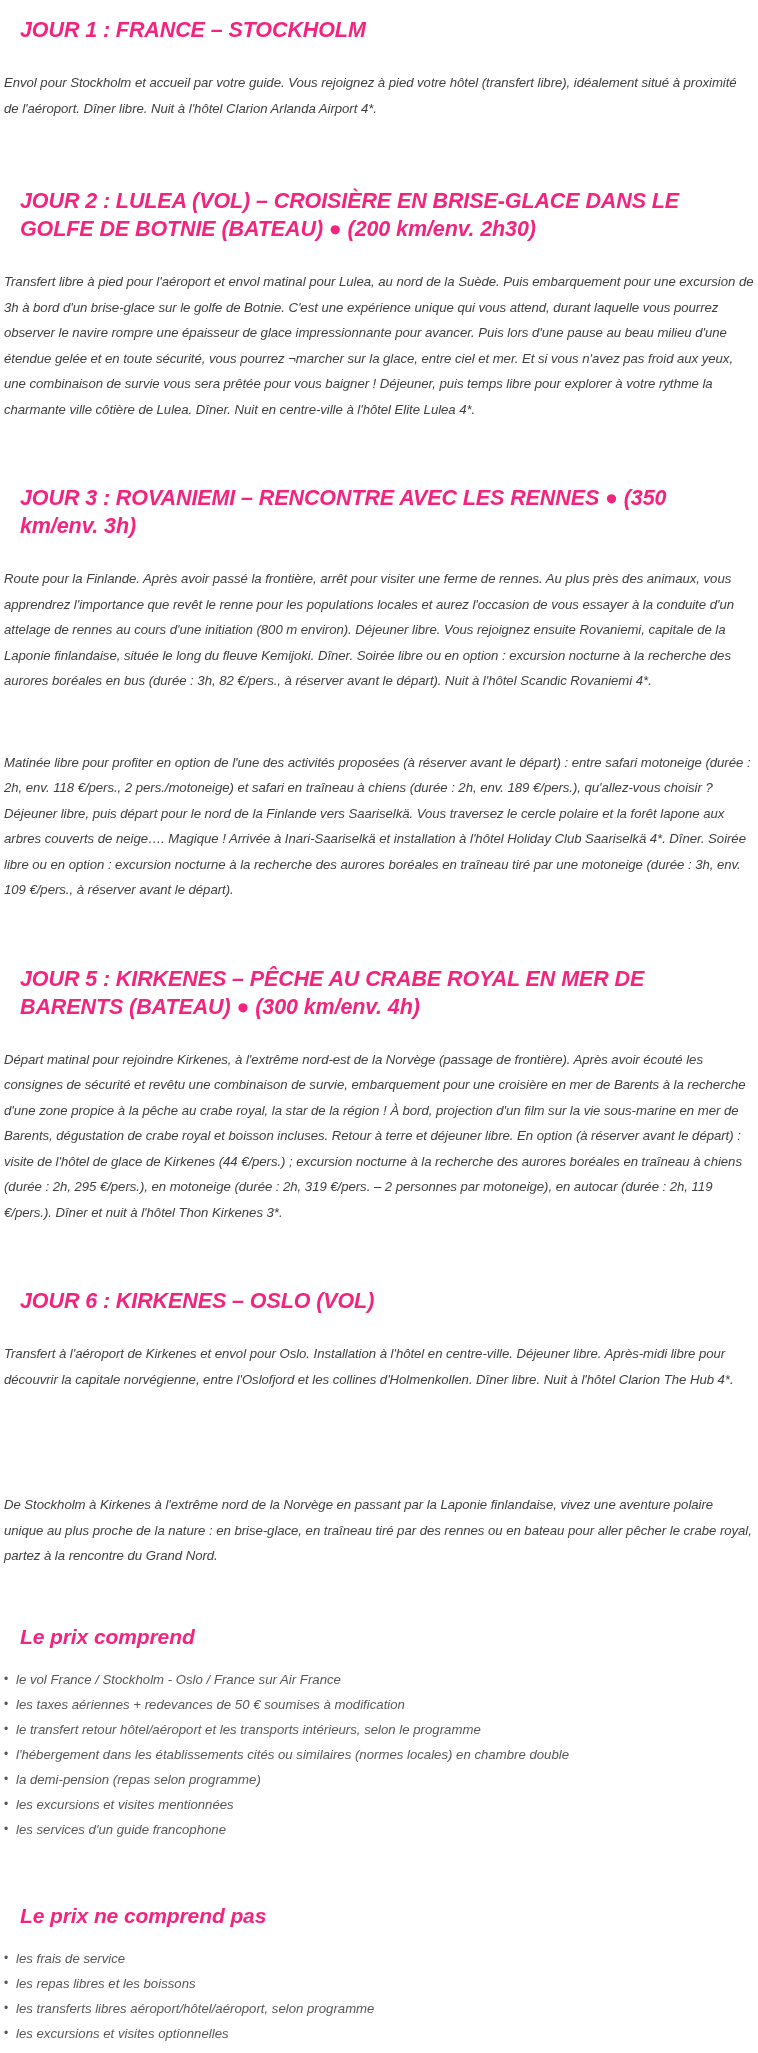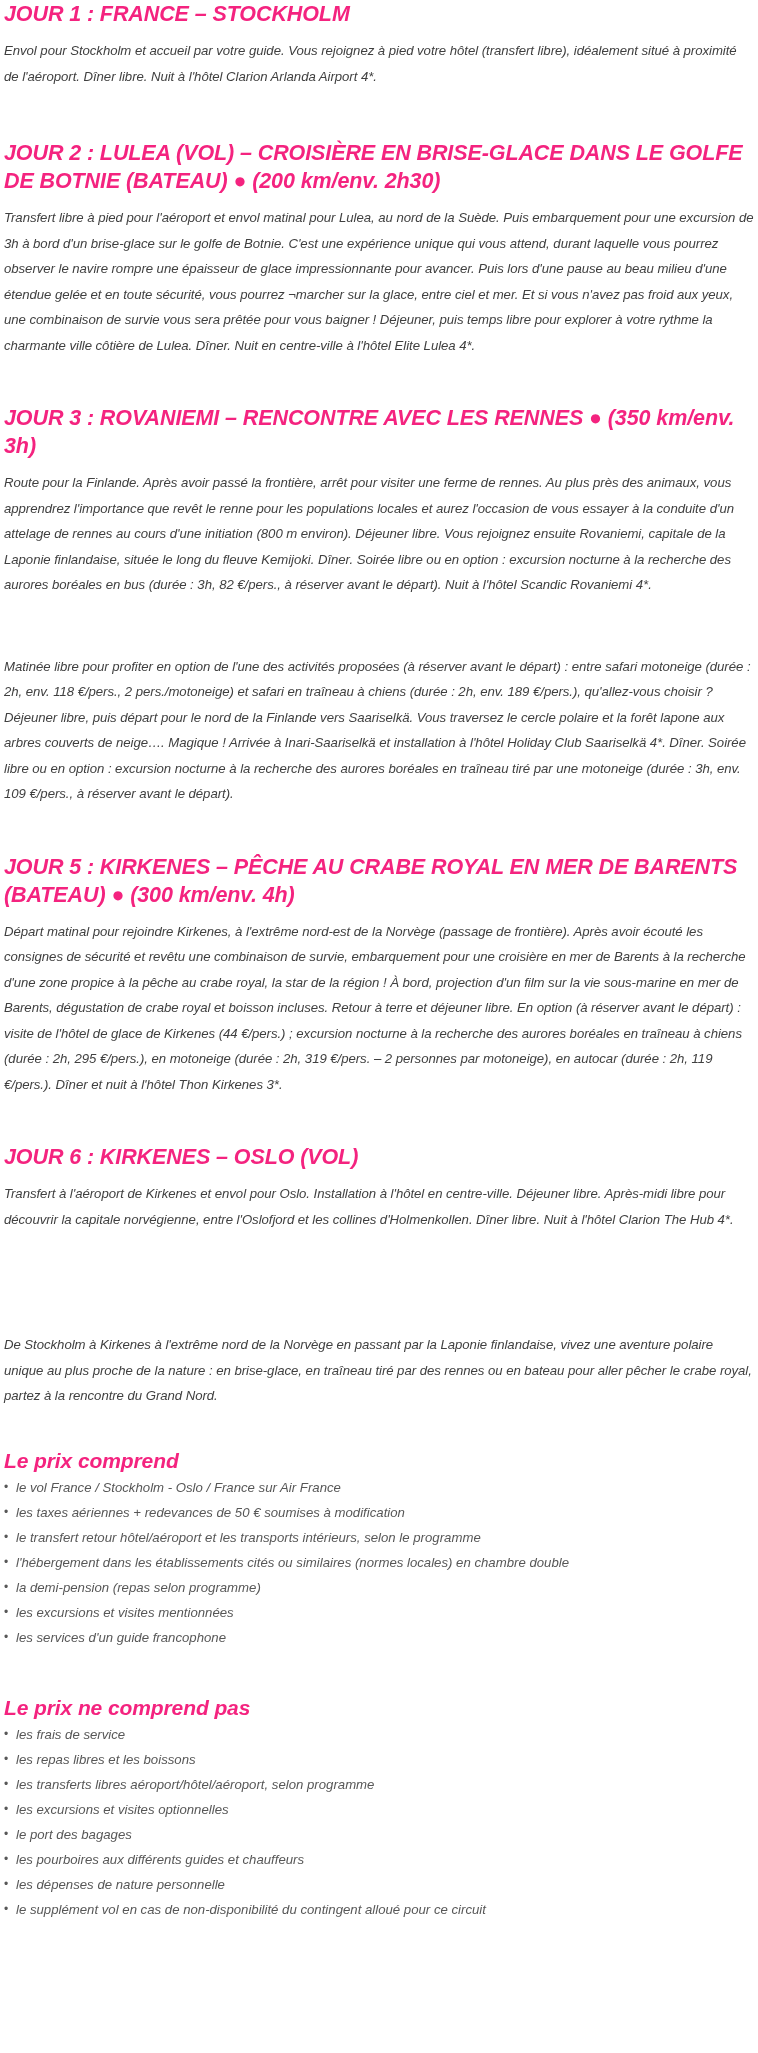--- a/index.html
+++ b/index.html
@@ -16,21 +16,21 @@
   }
   .page {
     width: 758px;
     box-sizing: border-box;
     padding: 0 4px 8px 4px;
   }
 
   
   h2.day-title,
   h2.section-title {
-    margin: 0;
+    margin: 16px;
     color: #f4237f;
     font-family: "Liberation Sans", sans-serif;
     font-style: italic;
     font-weight: bold;
     letter-spacing: -0.1px;
   }
   h2.day-title {
     font-size: 21.5px;
     line-height: 28px;
     text-transform: none;

